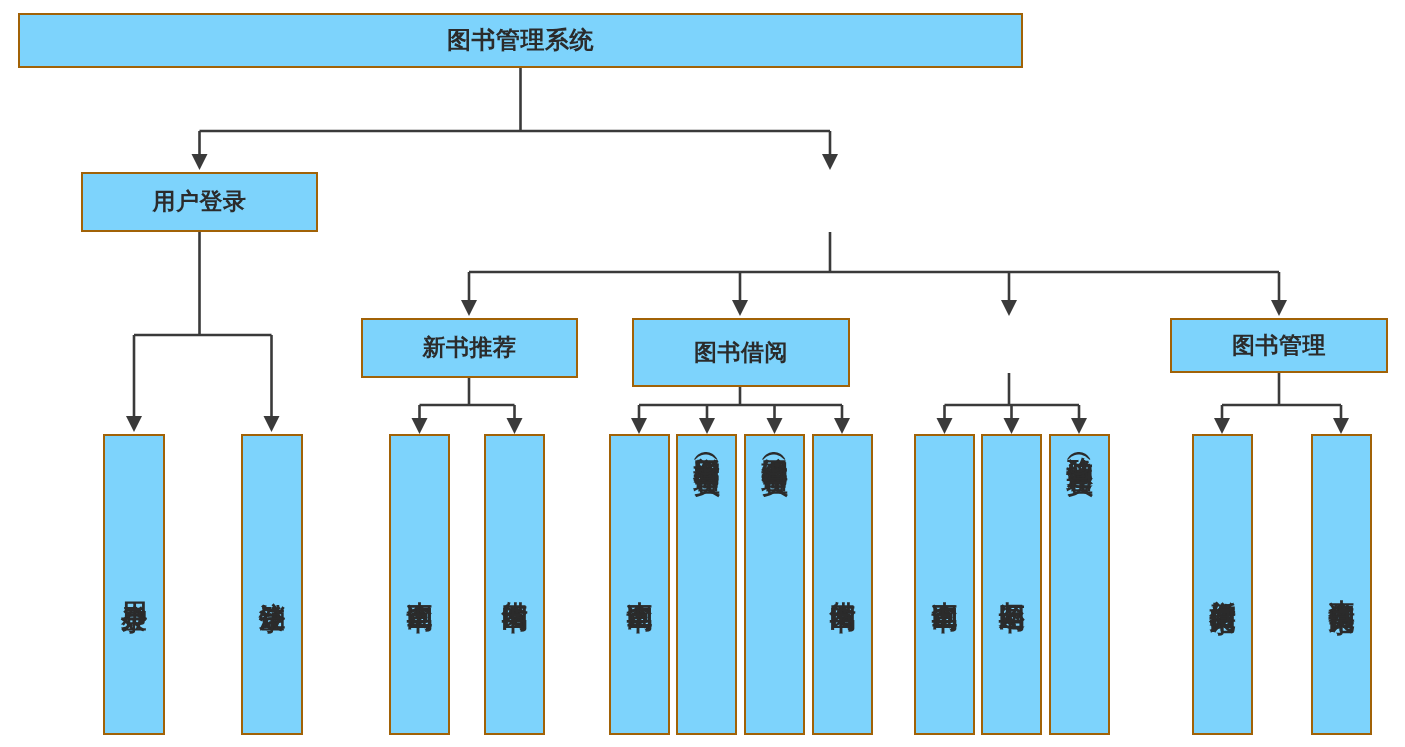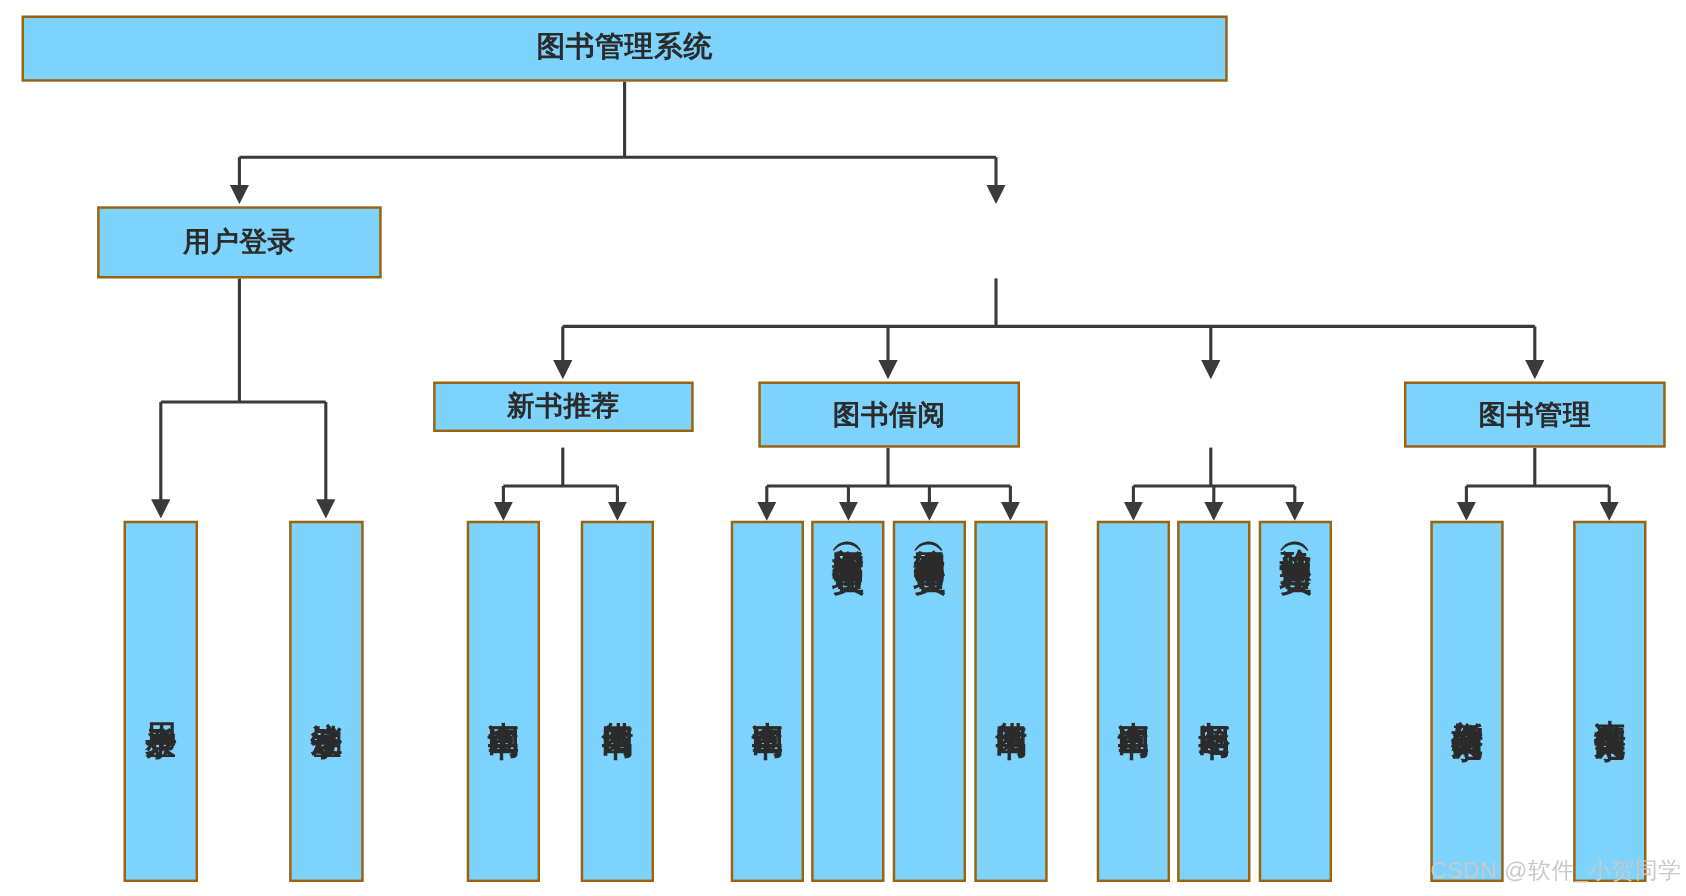--- a/index.html
+++ b/index.html
@@ -131,24 +131,24 @@
   </svg>
 
   <div class="node horiz root" style="left:18px; top:13px; width:1005px; height:55px;">
     <span class="lbl">图书管理系统</span>
   </div>
 
   <div class="node horiz" style="left:81px; top:172px; width:237px; height:60px;">
     <span class="lbl">用户登录</span>
   </div>
 
-  <div class="node horiz" style="left:361px; top:318px; width:217px; height:42px;">
+  <div class="node horiz" style="left:361px; top:318px; width:217px; height:60px;">
     <span class="lbl">新书推荐</span>
   </div>
-  <div class="node horiz" style="left:632px; top:318px; width:218px; height:55px;">
+  <div class="node horiz" style="left:632px; top:318px; width:218px; height:69px;">
     <span class="lbl">图书借阅</span>
   </div>
   <div class="node horiz" style="left:1170px; top:318px; width:218px; height:55px;">
     <span class="lbl">图书管理</span>
   </div>
 
   <div class="node leaf center" style="left:103px; top:434px; width:62px; height:301px;">
     <span class="lbl">用户登录</span>
   </div>
   <div class="node leaf center" style="left:241px; top:434px; width:62px; height:301px;">
@@ -185,15 +185,14 @@
     <span class="lbl">确认归还（管理员）</span>
   </div>
 
   <div class="node leaf center" style="left:1192px; top:434px; width:61px; height:301px;">
     <span class="lbl">新增借阅记录</span>
   </div>
   <div class="node leaf center" style="left:1311px; top:434px; width:61px; height:301px;">
     <span class="lbl">查询借阅记录</span>
   </div>
 
-  <div class="watermark" style="left:1192px; top:713px;">CSDN @软件_小贺同学</div>
 
 </div>
 
 </body></html>

